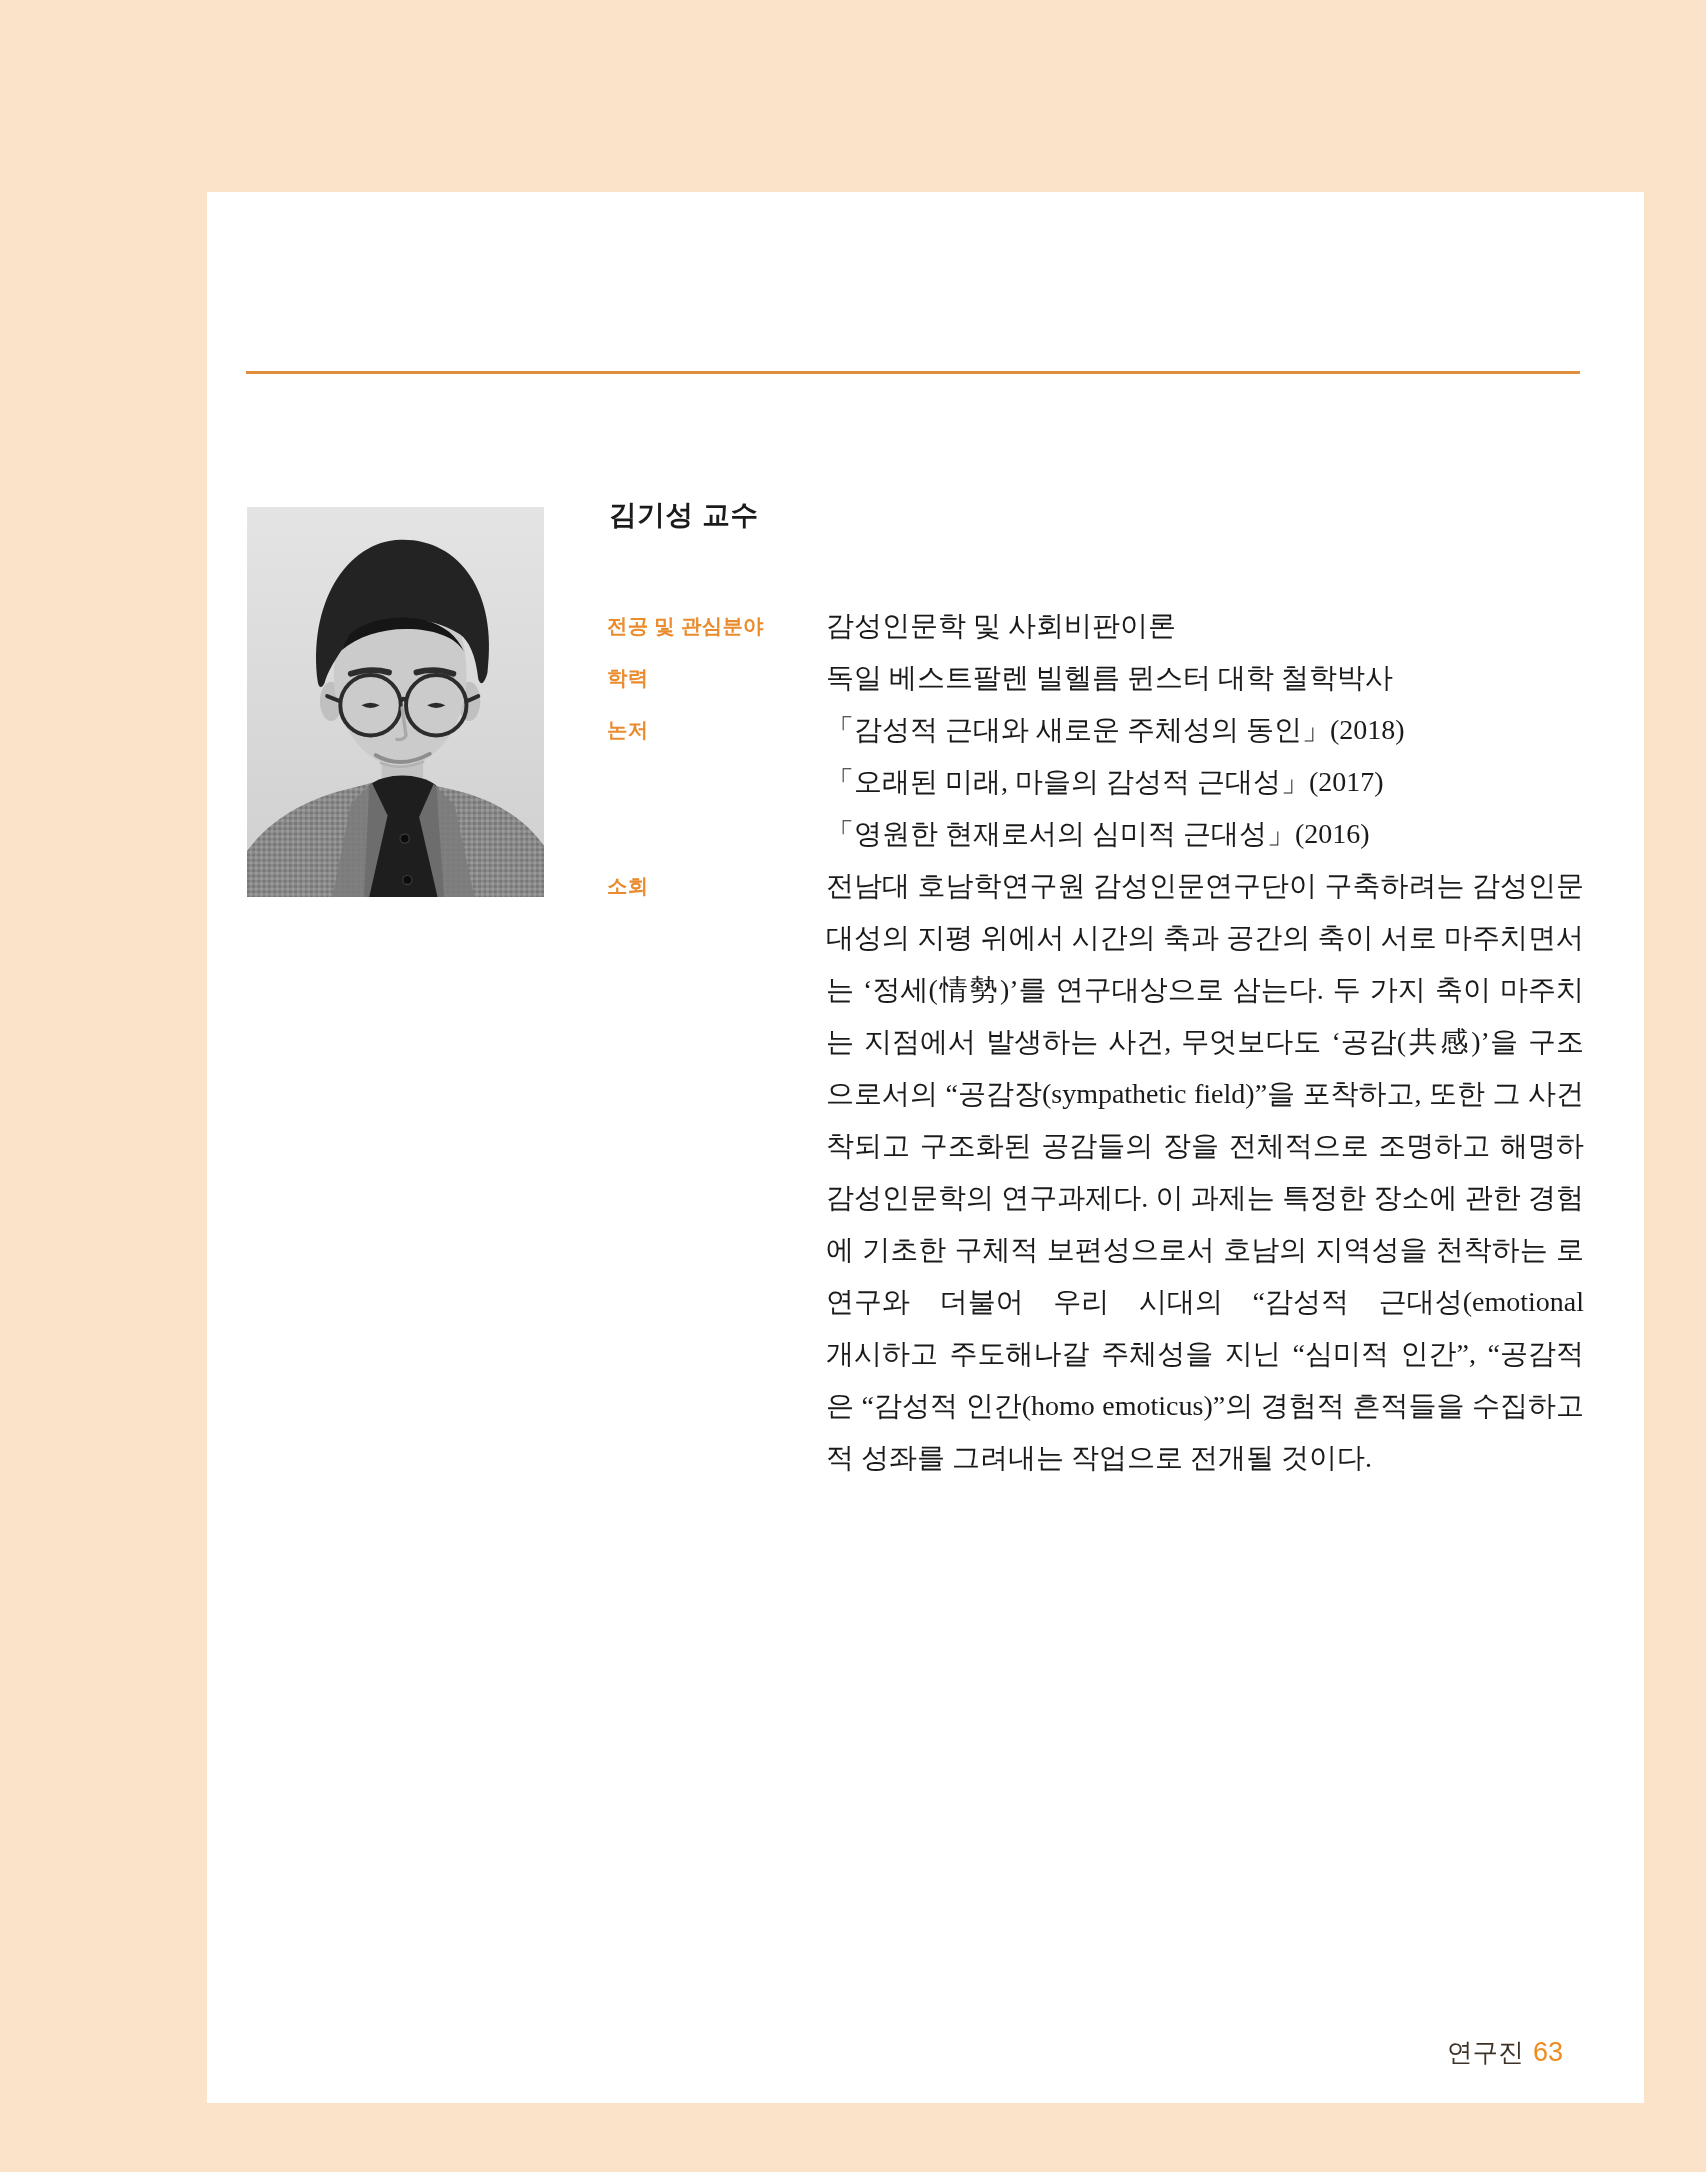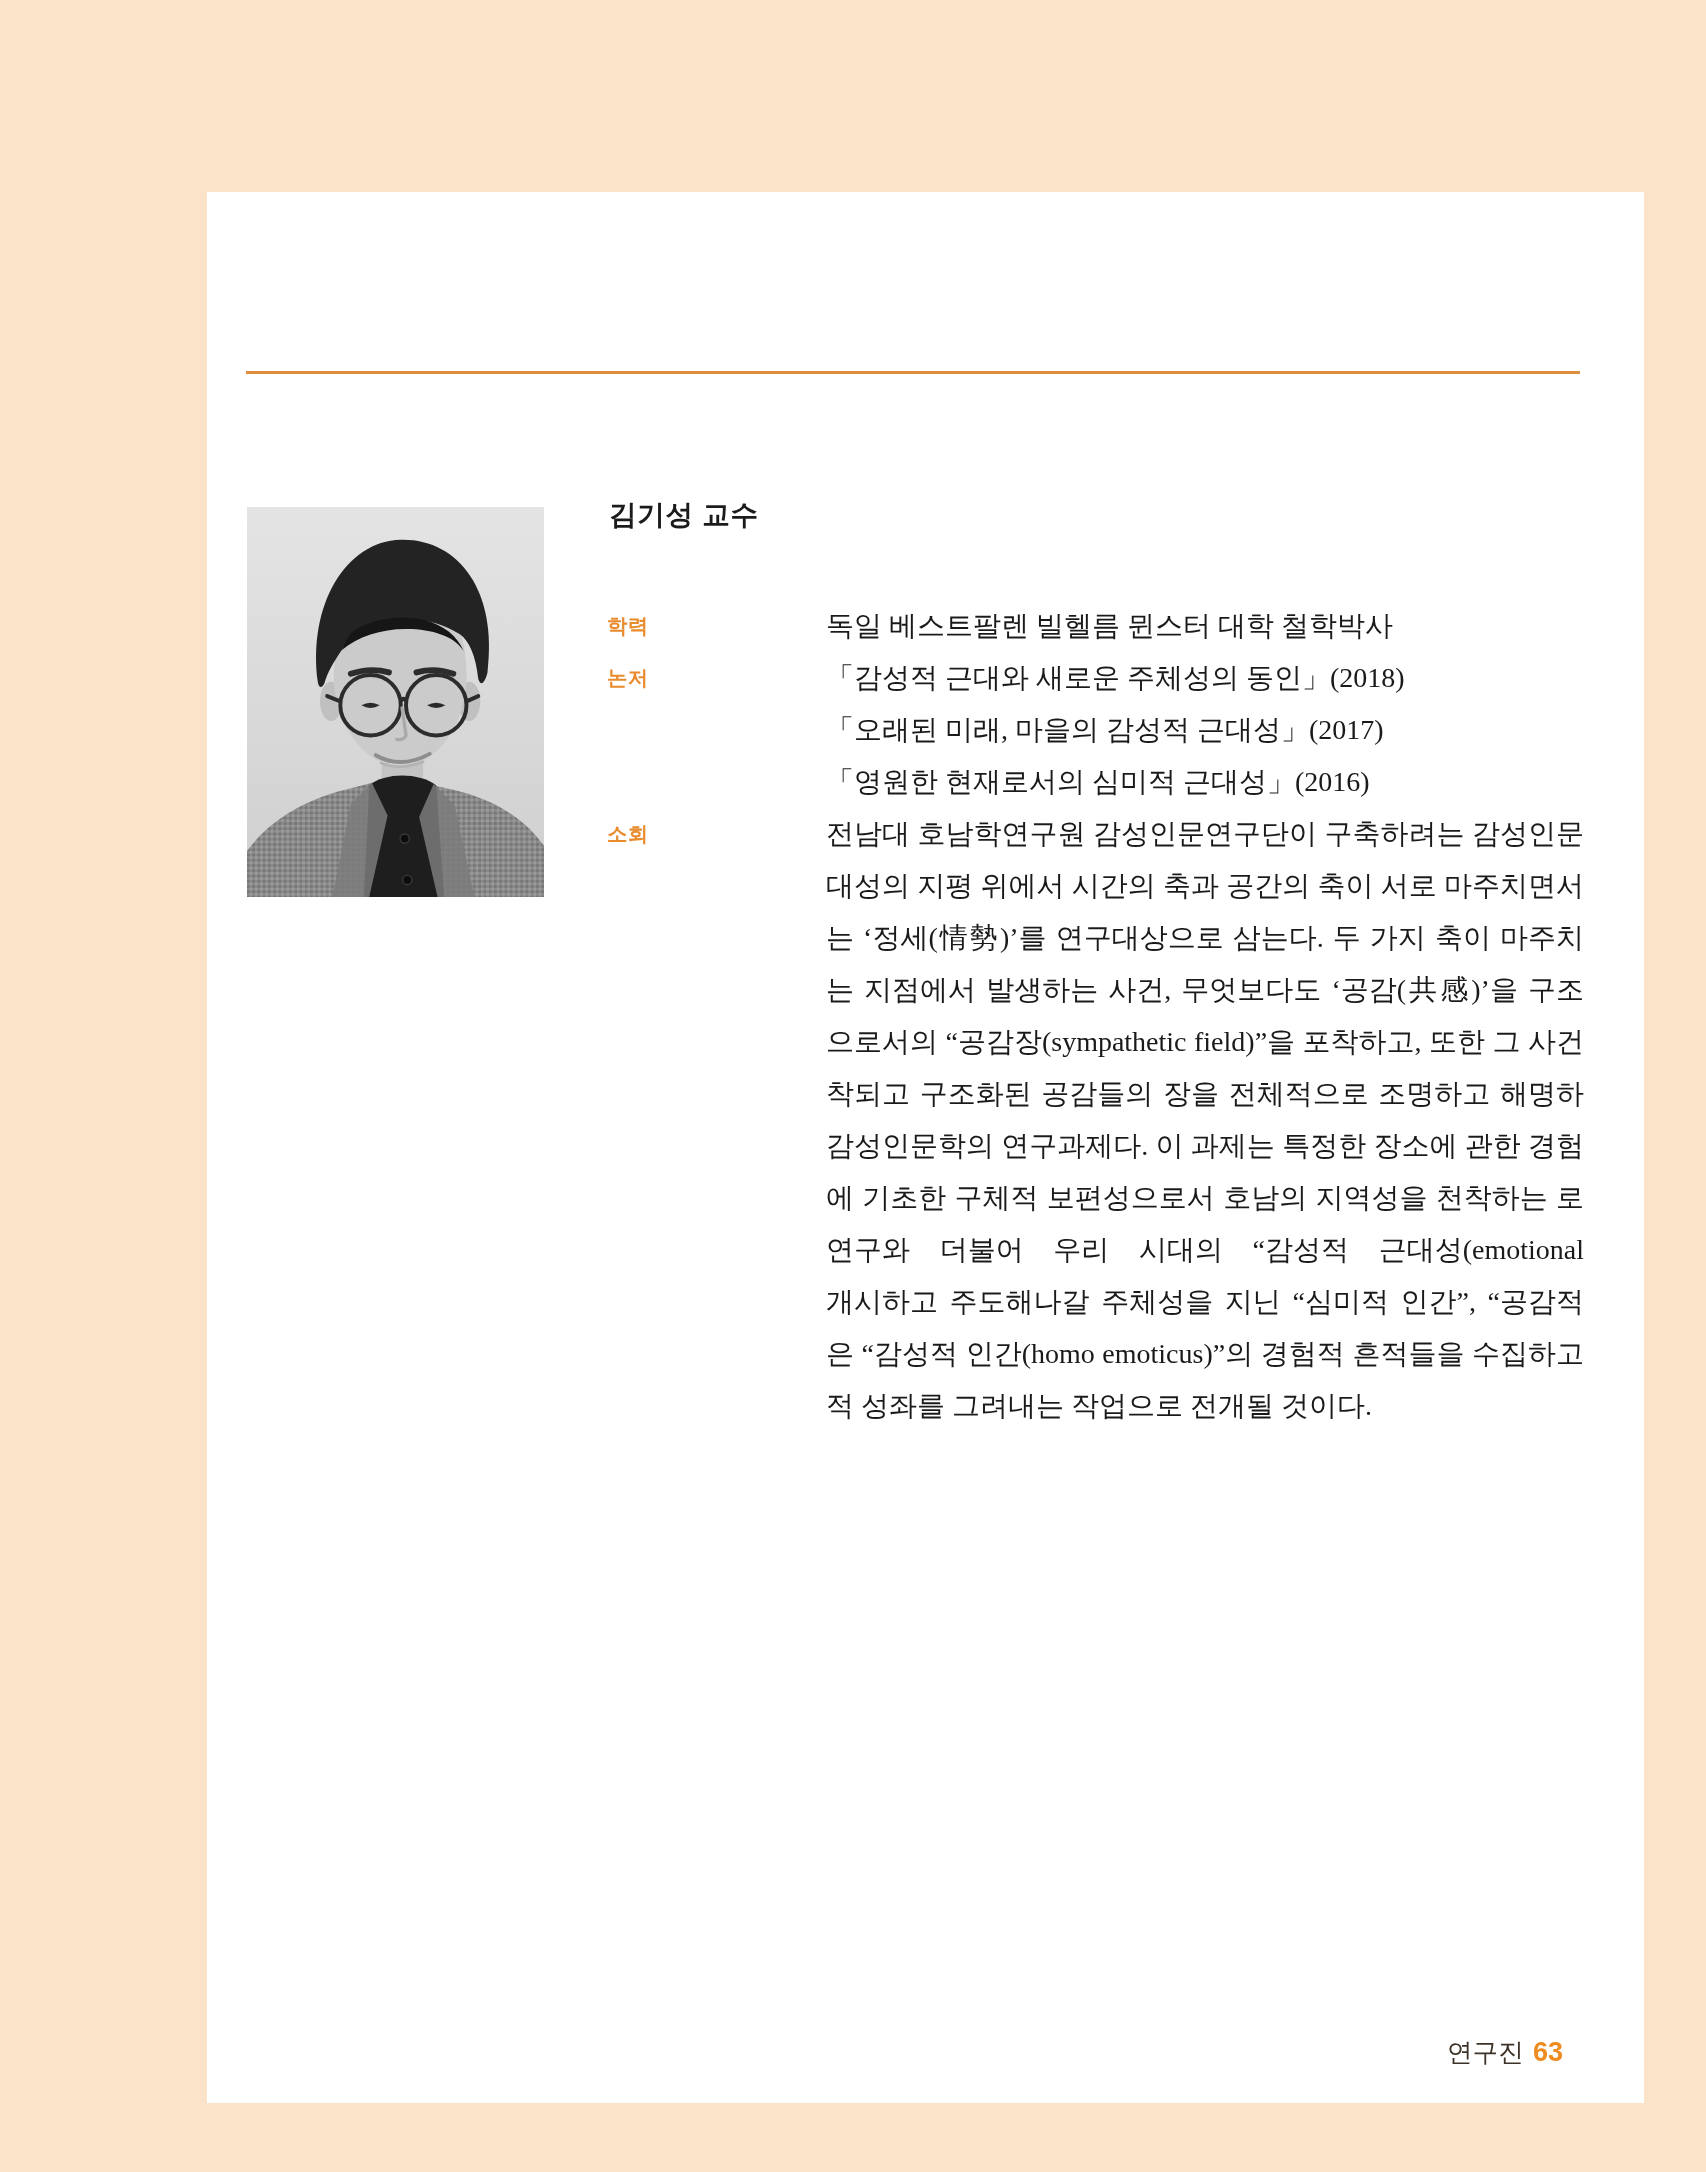--- a/index.html
+++ b/index.html
@@ -86,21 +86,21 @@
     height: 33px; line-height: 33px;
     white-space: nowrap;
   }
   .footer-section {
     font-family: "Liberation Serif", "DejaVu Serif", serif;
     font-size: 25.6px;
     color: #3c3227;
   }
   .footer-number {
     font-family: "Liberation Sans", "DejaVu Sans", sans-serif;
-    font-weight: bold;
+    font-weight: normal;
     font-size: 27px;
     color: var(--page-number-orange);
     margin-left: 9.2px;
   }
 </style>
 </head>
 <body>
 
 <div class="sheet">
 
@@ -157,20 +157,24 @@
 
       <path d="M196,378 Q234,400 278,376" stroke="#8e8e8e" stroke-width="6" fill="none" stroke-linecap="round"></path>
       <path d="M204,390 Q234,402 268,388" stroke="#b3b3b3" stroke-width="4" fill="none" stroke-linecap="round"></path>
     </svg>
   </div>
 
   <div class="prof-name">김기성 교수</div>
 
   <div class="fields" id="fields">
       <div class="field">
+        <div class="flabel">전공 및 관심분야</div>
+        <div class="fline">감성인문학 및 사회비판이론</div>
+      </div>
+      <div class="field">
         <div class="flabel">학력</div>
         <div class="fline">독일 베스트팔렌 빌헬름 뮌스터 대학 철학박사</div>
       </div>
       <div class="field">
         <div class="flabel">논저</div>
         <div class="fline">「감성적 근대와 새로운 주체성의 동인」(2018)</div>
         <div class="fline">「오래된 미래, 마을의 감성적 근대성」(2017)</div>
         <div class="fline">「영원한 현재로서의 심미적 근대성」(2016)</div>
       </div>
       <div class="field justify">

